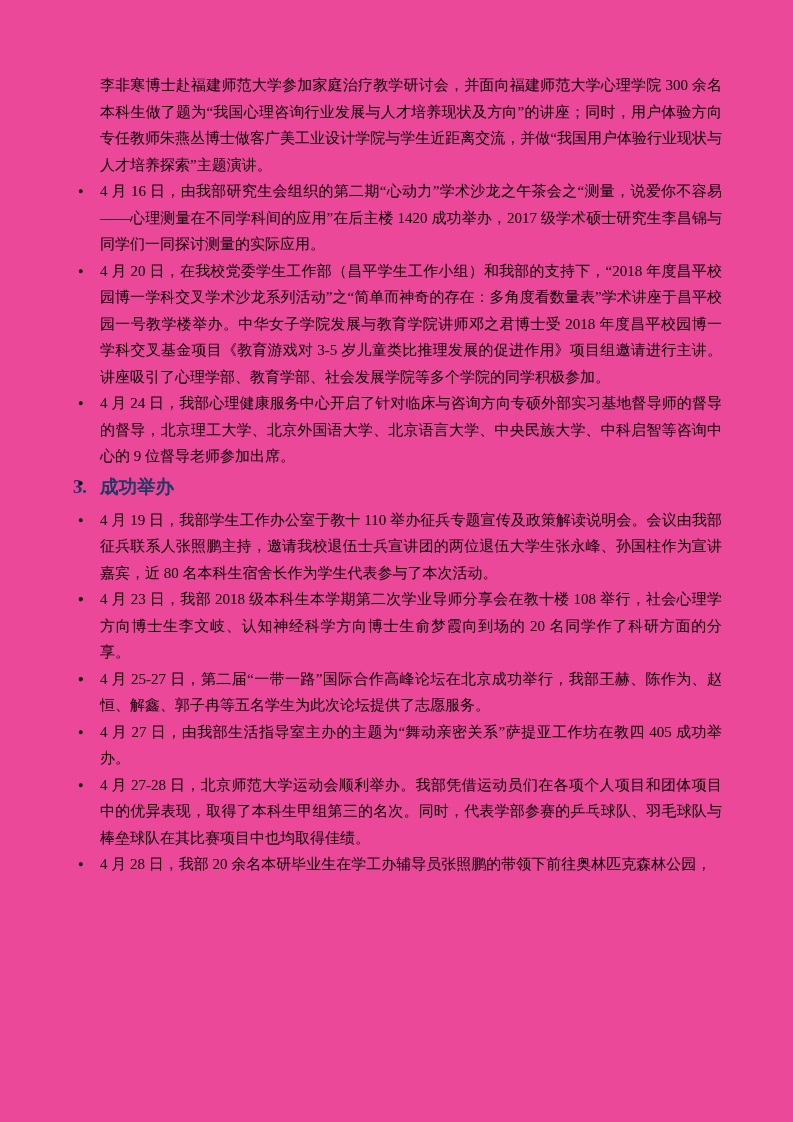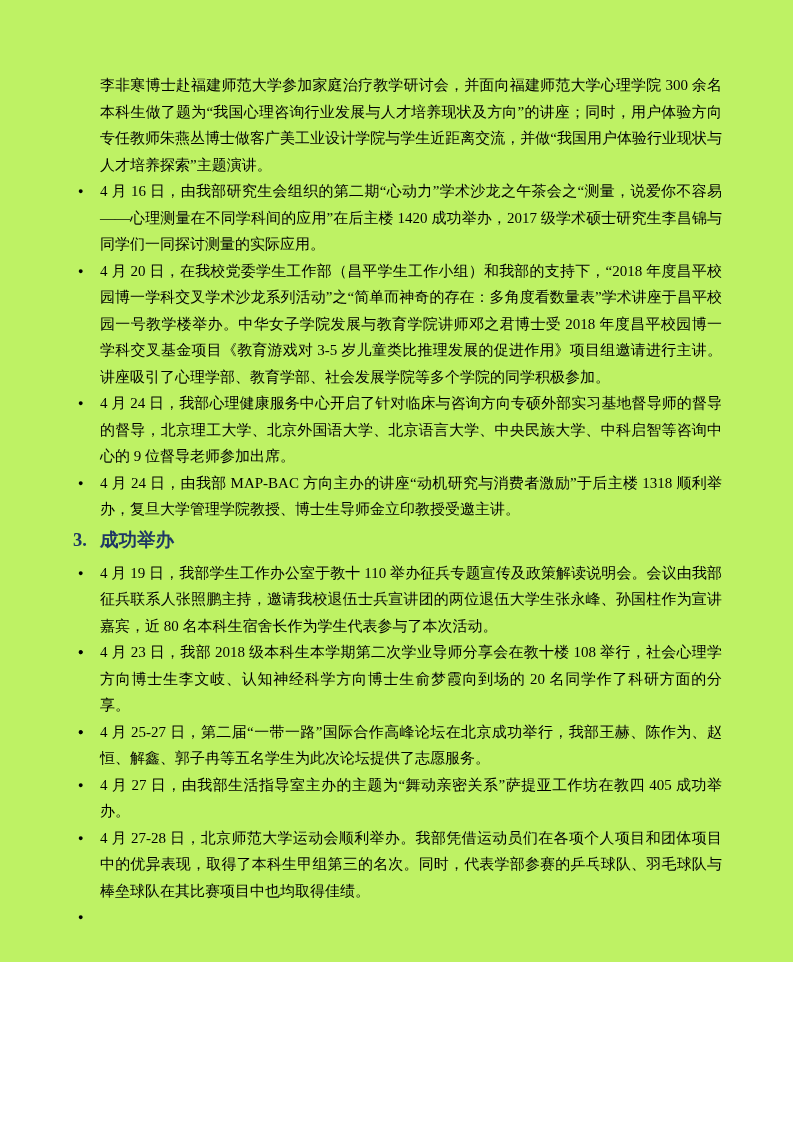--- a/index.html
+++ b/index.html
@@ -3,22 +3,22 @@
 <meta charset="utf-8">
 <style>
   html, body {
     margin: 0;
     padding: 0;
     background: #ffffff;
   }
   .page {
     position: relative;
     width: 793px;
-    height: 962px;
-    background: #bef264;
+    height: 1122px;
+    background: #ec4899;
     overflow: hidden;
     font-family: "Liberation Serif", "DejaVu Serif", serif;
     color: #000000;
   }
   .content {
     position: absolute;
     left: 100px;
     top: 72px;
     width: 622px;
   }
@@ -73,21 +73,20 @@
     <div class="bullet">
       <span class="dot">●</span>
       <span>4 月 20 日，在我校党委学生工作部（昌平学生工作小组）和我部的支持下，“2018 年度昌平校园博一学科交叉学术沙龙系列活动”之“简单而神奇的存在：多角度看数量表”学术讲座于昌平校园一号教学楼举办。中华女子学院发展与教育学院讲师邓之君博士受 2018 年度昌平校园博一学科交叉基金项目《教育游戏对 3-5 岁儿童类比推理发展的促进作用》项目组邀请进行主讲。讲座吸引了心理学部、教育学部、社会发展学院等多个学院的同学积极参加。</span>
     </div>
     <div class="bullet">
       <span class="dot">●</span>
       <span>4 月 24 日，我部心理健康服务中心开启了针对临床与咨询方向专硕外部实习基地督导师的督导的督导，北京理工大学、北京外国语大学、北京语言大学、中央民族大学、中科启智等咨询中心的 9 位督导老师参加出席。</span>
     </div>
     <div class="bullet">
       <span class="dot">●</span>
-      <span>4 月 24 日，由我部 MAP-BAC 方向主办的讲座“动机研究与消费者激励”于后主楼 1318 顺利举办，复旦大学管理学院教授、博士生导师金立印教授受邀主讲。</span>
     </div>
 
     <h2 class="heading">
       <span class="hnum">3.</span>
       <span class="htitle">成功举办</span>
     </h2>
 
     <div class="bullet">
       <span class="dot">●</span>
       <span>4 月 19 日，我部学生工作办公室于教十 110 举办征兵专题宣传及政策解读说明会。会议由我部征兵联系人张照鹏主持，邀请我校退伍士兵宣讲团的两位退伍大学生张永峰、孙国柱作为宣讲嘉宾，近 80 名本科生宿舍长作为学生代表参与了本次活动。</span>
@@ -109,16 +108,17 @@
     <div class="bullet">
       <span class="dot">●</span>
       <span>4 月 27 日，由我部生活指导室主办的主题为“舞动亲密关系”萨提亚工作坊在教四 405 成功举办。</span>
     </div>
     <div class="bullet">
       <span class="dot">●</span>
       <span>4 月 27-28 日，北京师范大学运动会顺利举办。我部凭借运动员们在各项个人项目和团体项目中的优异表现，取得了本科生甲组第三的名次。同时，代表学部参赛的乒乓球队、羽毛球队与棒垒球队在其比赛项目中也均取得佳绩。</span>
     </div>
     <div class="bullet">
       <span class="dot">●</span>
+      <span>4 月 28 日，我部 20 余名本研毕业生在学工办辅导员张照鹏的带领下前往奥林匹克森林公园，</span>
     </div>
 
   </div>
 </div>
 
 </body></html>

